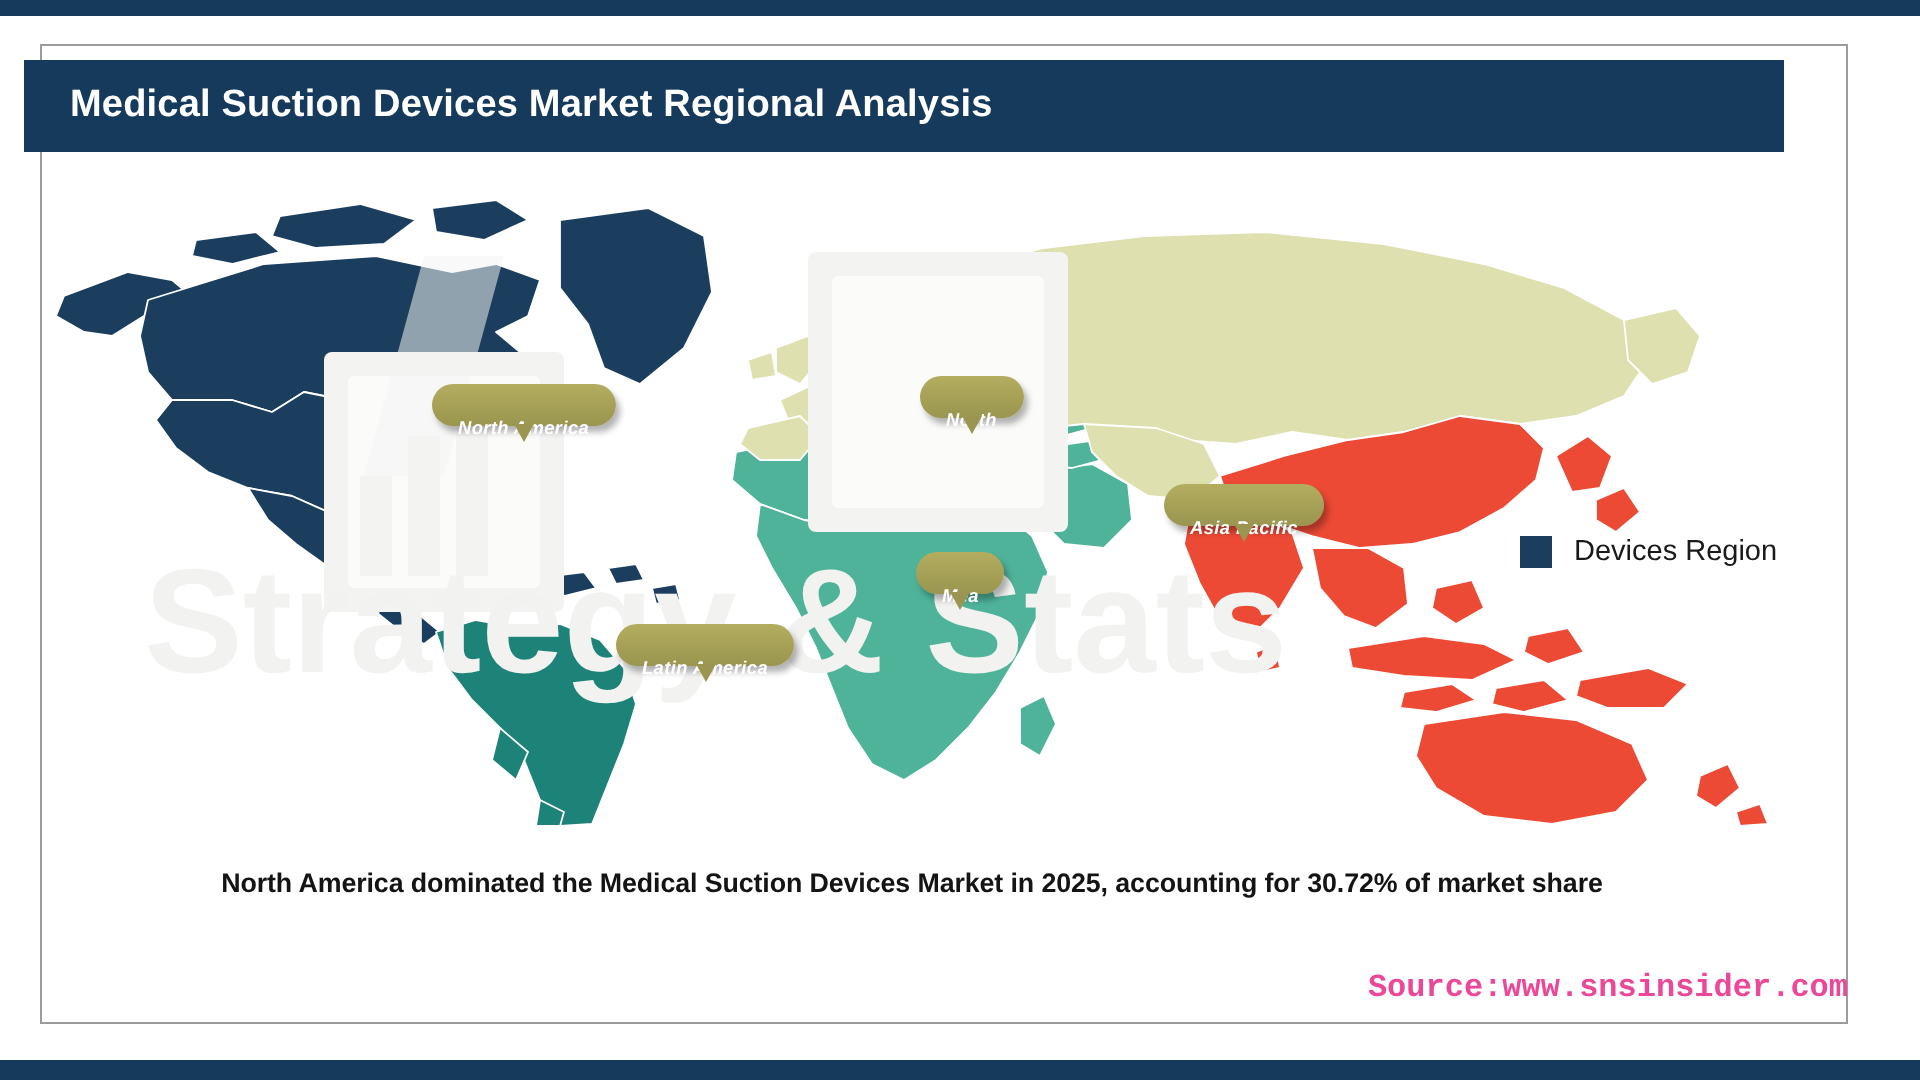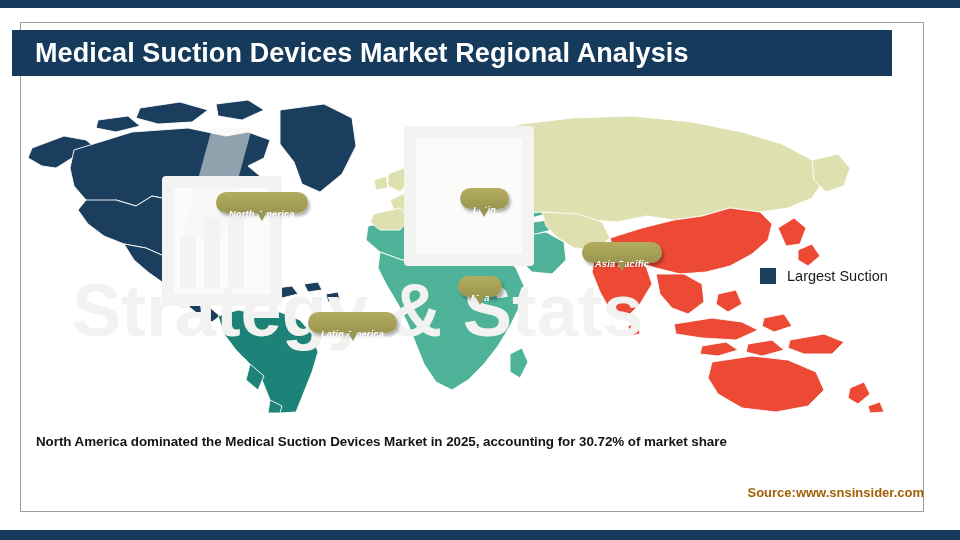--- a/index.html
+++ b/index.html
@@ -17,43 +17,43 @@
   .card{
     position:absolute;left:20px;top:22px;width:904px;height:490px;
     background:#fff;border:1px solid #9b9b9b;box-sizing:border-box;
   }
 
   .titlebar{
     position:absolute;left:12px;top:30px;width:880px;height:46px;
     background:#153a5b;display:flex;align-items:center;
   }
   .titlebar .t{
-    color:#ffffff;font-size:27px;font-weight:bold;letter-spacing:.1px;
+    color:#ffffff;font-size:19px;font-weight:bold;letter-spacing:.1px;
     padding-left:23px;white-space:nowrap;
   }
 
   .mapwrap{position:absolute;left:12px;top:88px;width:880px;height:325px;}
 
   .legend{
     position:absolute;left:760px;top:268px;display:flex;align-items:center;gap:11px;
   }
   .legend .sw{width:16px;height:16px;background:#1b3e5e;display:block;}
   .legend .lb{font-size:14.5px;color:#1a1a1a;white-space:nowrap;}
 
   .summary{
     position:absolute;left:36px;top:434px;width:840px;
-    font-size:13.4px;font-weight:bold;color:#141414;letter-spacing:-.05px;
+    font-size:13.4px;font-weight:bold;color:#141414;letter-spacing:-.05px;text-align:center;
   }
   .foot-left{
     position:absolute;left:36px;top:485px;
     font-size:13.2px;font-weight:bold;color:#141414;
   }
   .foot-right{
     position:absolute;right:36px;top:485px;
-    font-size:13px;font-weight:bold;color:#a16207;
+    font-size:16px;font-weight:bold;color:#ec4899;font-family:Liberation Mono, monospace;
   }
 
   
   .pill{
     position:absolute;
     background:linear-gradient(180deg,#b2ad5f 0%,#a5a055 55%,#9a9550 100%);
     border-radius:11px;
     box-shadow:2px 3px 3px rgba(0,0,0,.30);
     height:21px;display:flex;align-items:center;justify-content:center;
     padding:0 13px;
@@ -211,35 +211,35 @@
         </g>
 
       </g>
     </svg>
 
     
     <div class="pill" style="left:204px;top:104px;">
       <span>North America</span>
     </div>
     <div class="pill" style="left:448px;top:100px;">
-      <span>Latin</span>
+      <span>North</span>
     </div>
     <div class="pill" style="left:570px;top:154px;">
       <span>Asia Pacific</span>
     </div>
     <div class="pill" style="left:446px;top:188px;">
       <span>Mea</span>
     </div>
     <div class="pill" style="left:296px;top:224px;justify-content:center;">
       <span>Latin America</span>
     </div>
   </div>
 
   <div class="legend">
     <span class="sw" style="background: rgb(27, 62, 94);"></span>
-    <span class="lb">Largest Suction</span>
+    <span class="lb">Devices Region</span>
   </div>
 
   <div class="summary">North America dominated the Medical Suction Devices Market in 2025, accounting for 30.72% of market share</div>
 
   <div class="foot-right">Source:www.snsinsider.com</div>
 
 </div>
 
 </body></html>

